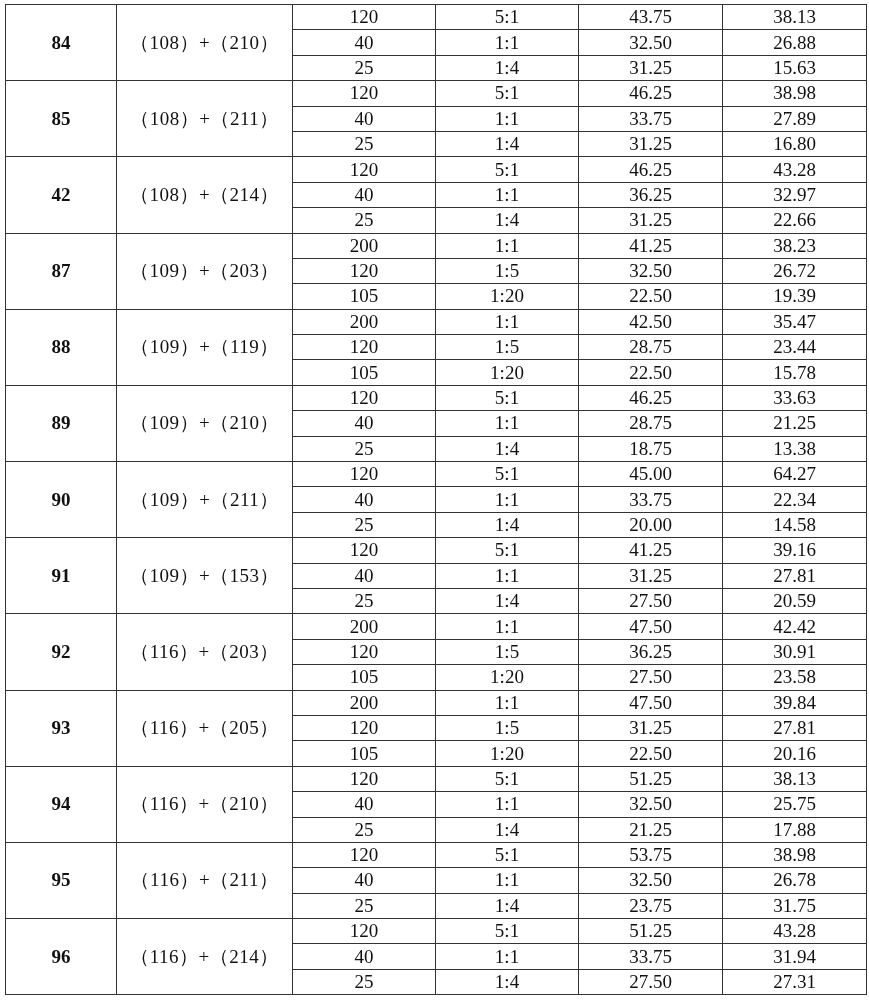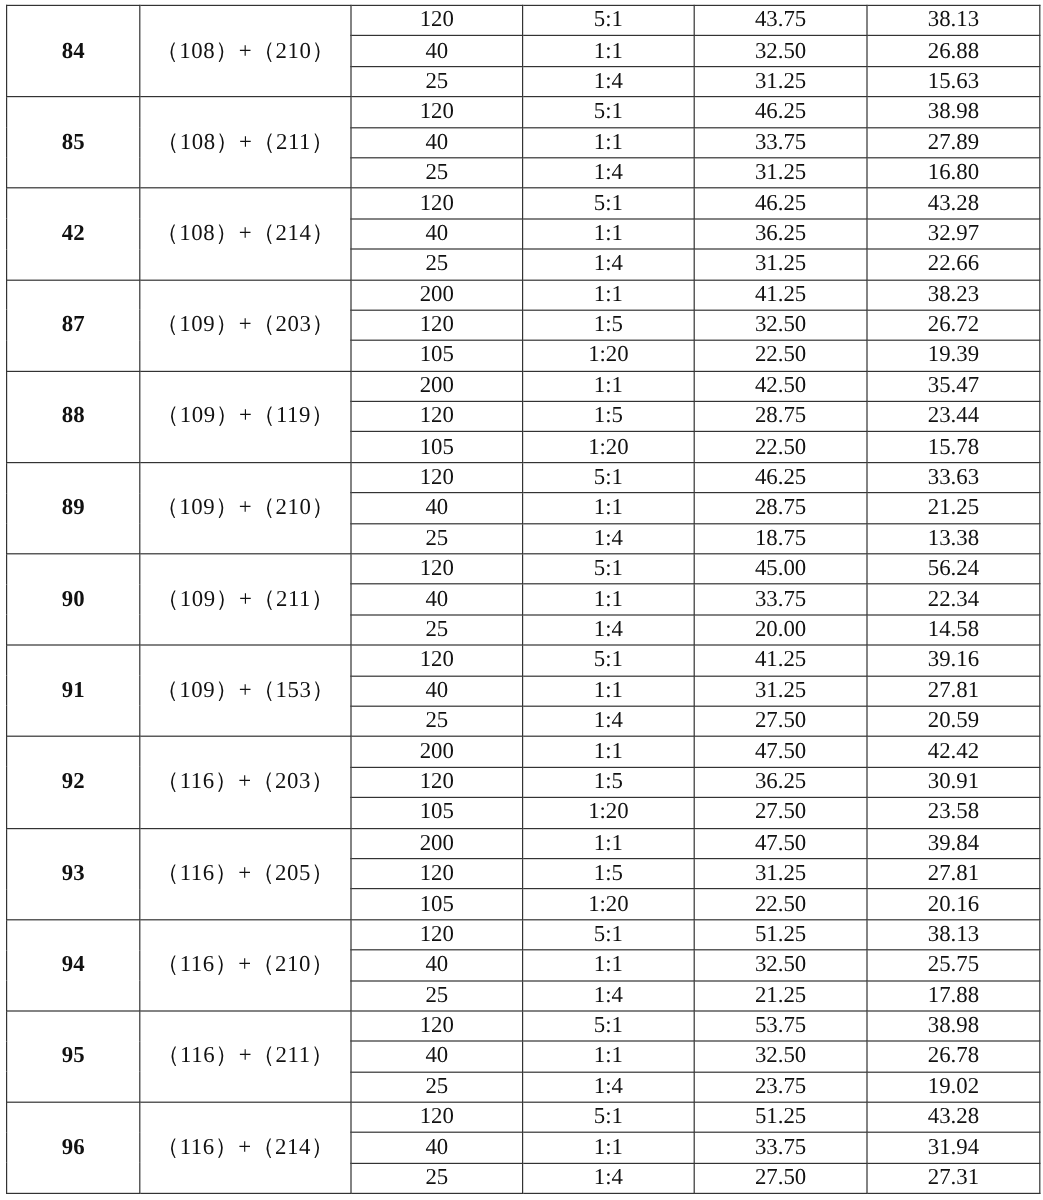--- a/index.html
+++ b/index.html
@@ -146,21 +146,21 @@
         <td class="c-b">1:4</td>
         <td class="c-c">18.75</td>
         <td class="c-d">13.38</td>
       </tr>
       <tr>
         <td class="c-no" rowspan="3">90</td>
         <td class="c-combo" rowspan="3">（109）+（211）</td>
         <td class="c-a">120</td>
         <td class="c-b">5:1</td>
         <td class="c-c">45.00</td>
-        <td class="c-d">56.24</td>
+        <td class="c-d">64.27</td>
       </tr>
       <tr>
         <td class="c-a">40</td>
         <td class="c-b">1:1</td>
         <td class="c-c">33.75</td>
         <td class="c-d">22.34</td>
       </tr>
       <tr>
         <td class="c-a">25</td>
         <td class="c-b">1:4</td>
@@ -258,21 +258,21 @@
       <tr>
         <td class="c-a">40</td>
         <td class="c-b">1:1</td>
         <td class="c-c">32.50</td>
         <td class="c-d">26.78</td>
       </tr>
       <tr>
         <td class="c-a">25</td>
         <td class="c-b">1:4</td>
         <td class="c-c">23.75</td>
-        <td class="c-d">19.02</td>
+        <td class="c-d">31.75</td>
       </tr>
       <tr>
         <td class="c-no" rowspan="3">96</td>
         <td class="c-combo" rowspan="3">（116）+（214）</td>
         <td class="c-a">120</td>
         <td class="c-b">5:1</td>
         <td class="c-c">51.25</td>
         <td class="c-d">43.28</td>
       </tr>
       <tr>

